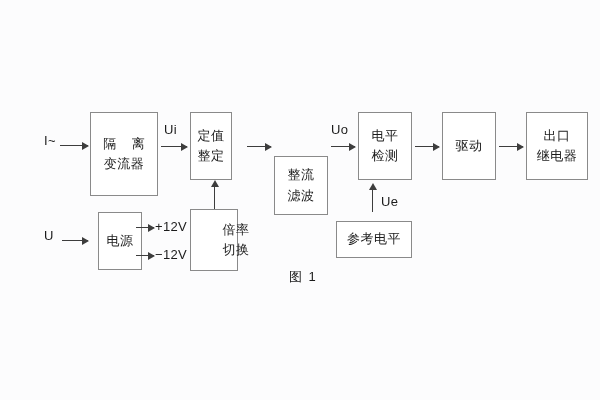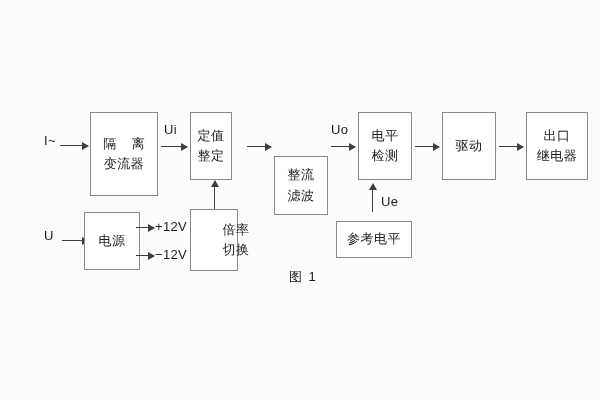--- a/index.html
+++ b/index.html
@@ -133,21 +133,21 @@
 
   <div class="box" style="left:526px; top:112px; width:62px; height:68px;">
     <span class="ln">出口</span>
     <span class="ln">继电器</span>
   </div>
 
   <div class="label" style="left:44px; top:228px;">U</div>
 
   <div class="arrow-h" style="left:62px; top:240px; width:26px;"></div>
 
-  <div class="box" style="left:84px; top:212px; width:56px; height:58px;justify-content:center;">
+  <div class="box" style="left:98px; top:212px; width:44px; height:58px;justify-content:center;">
     <span class="ln">电源</span>
   </div>
 
   <div class="arrow-h" style="left:136px; top:227px; width:18px;"></div>
   <div class="label" style="left:155px; top:219px;">+12V</div>
 
   <div class="arrow-h" style="left:136px; top:255px; width:18px;"></div>
   <div class="label" style="left:155px; top:247px;">−12V</div>
 
   <div class="box" style="left:190px; top:209px; width:48px; height:62px;padding-left:44px;">

